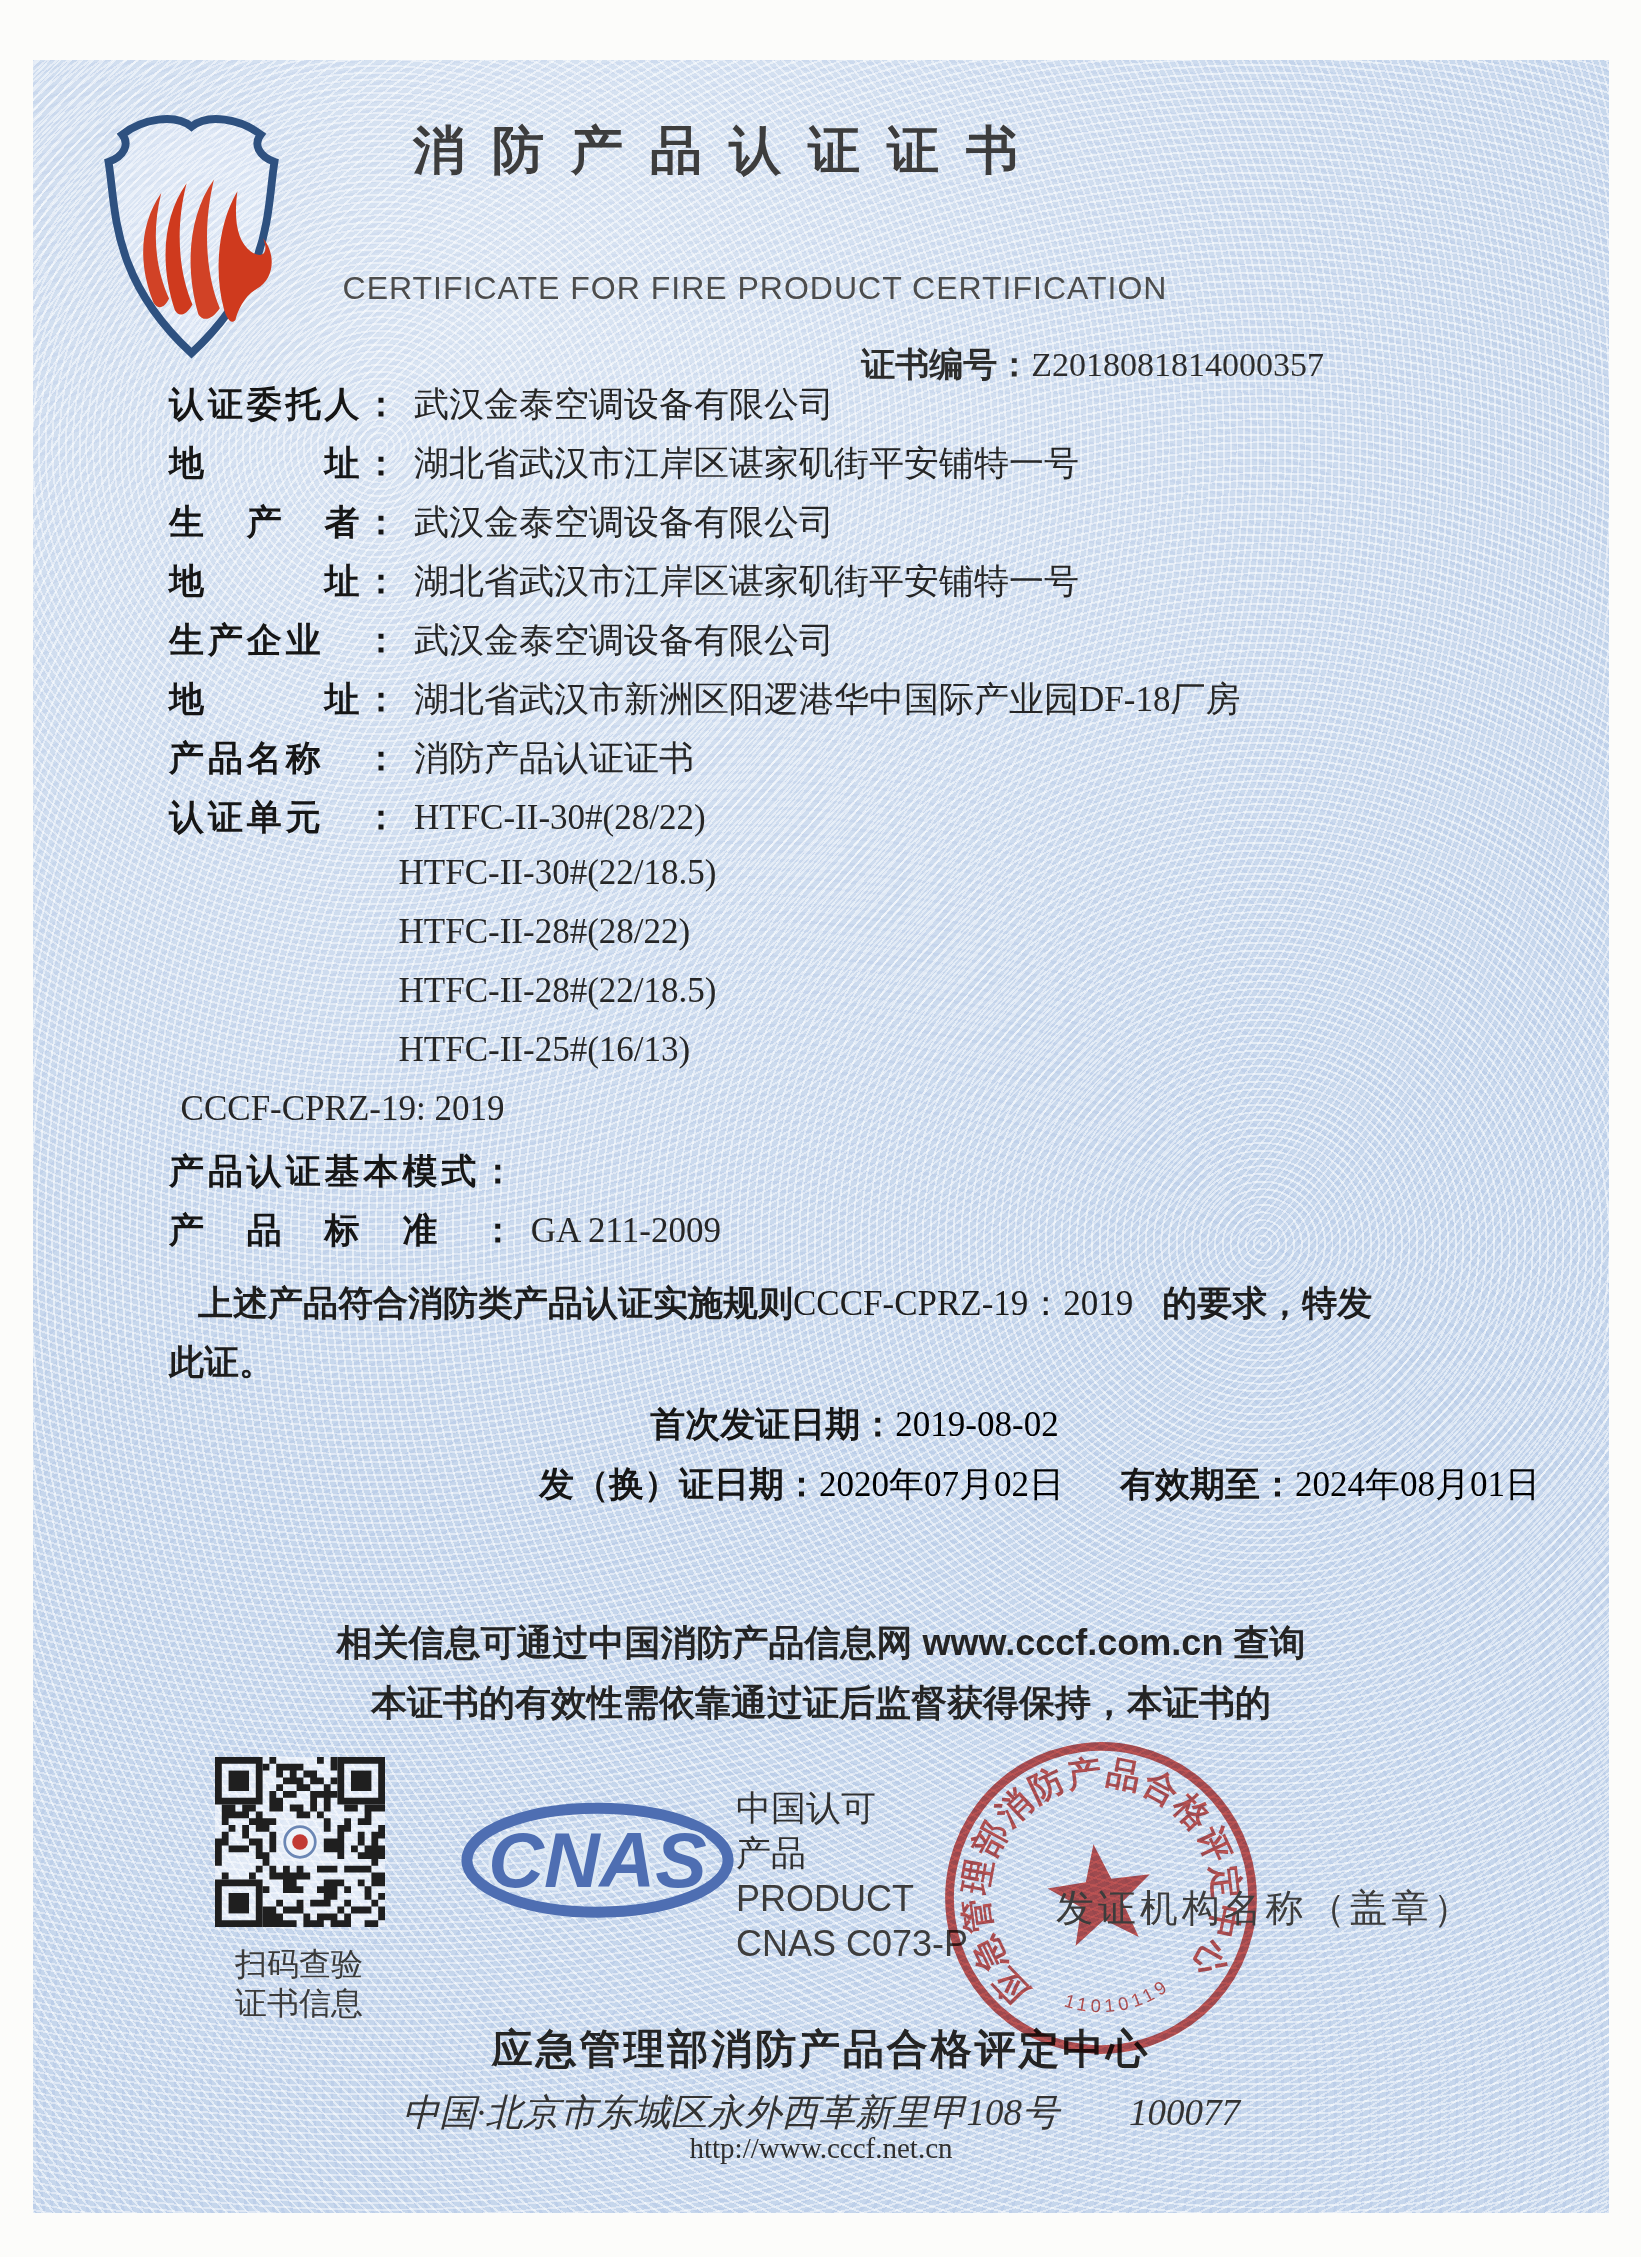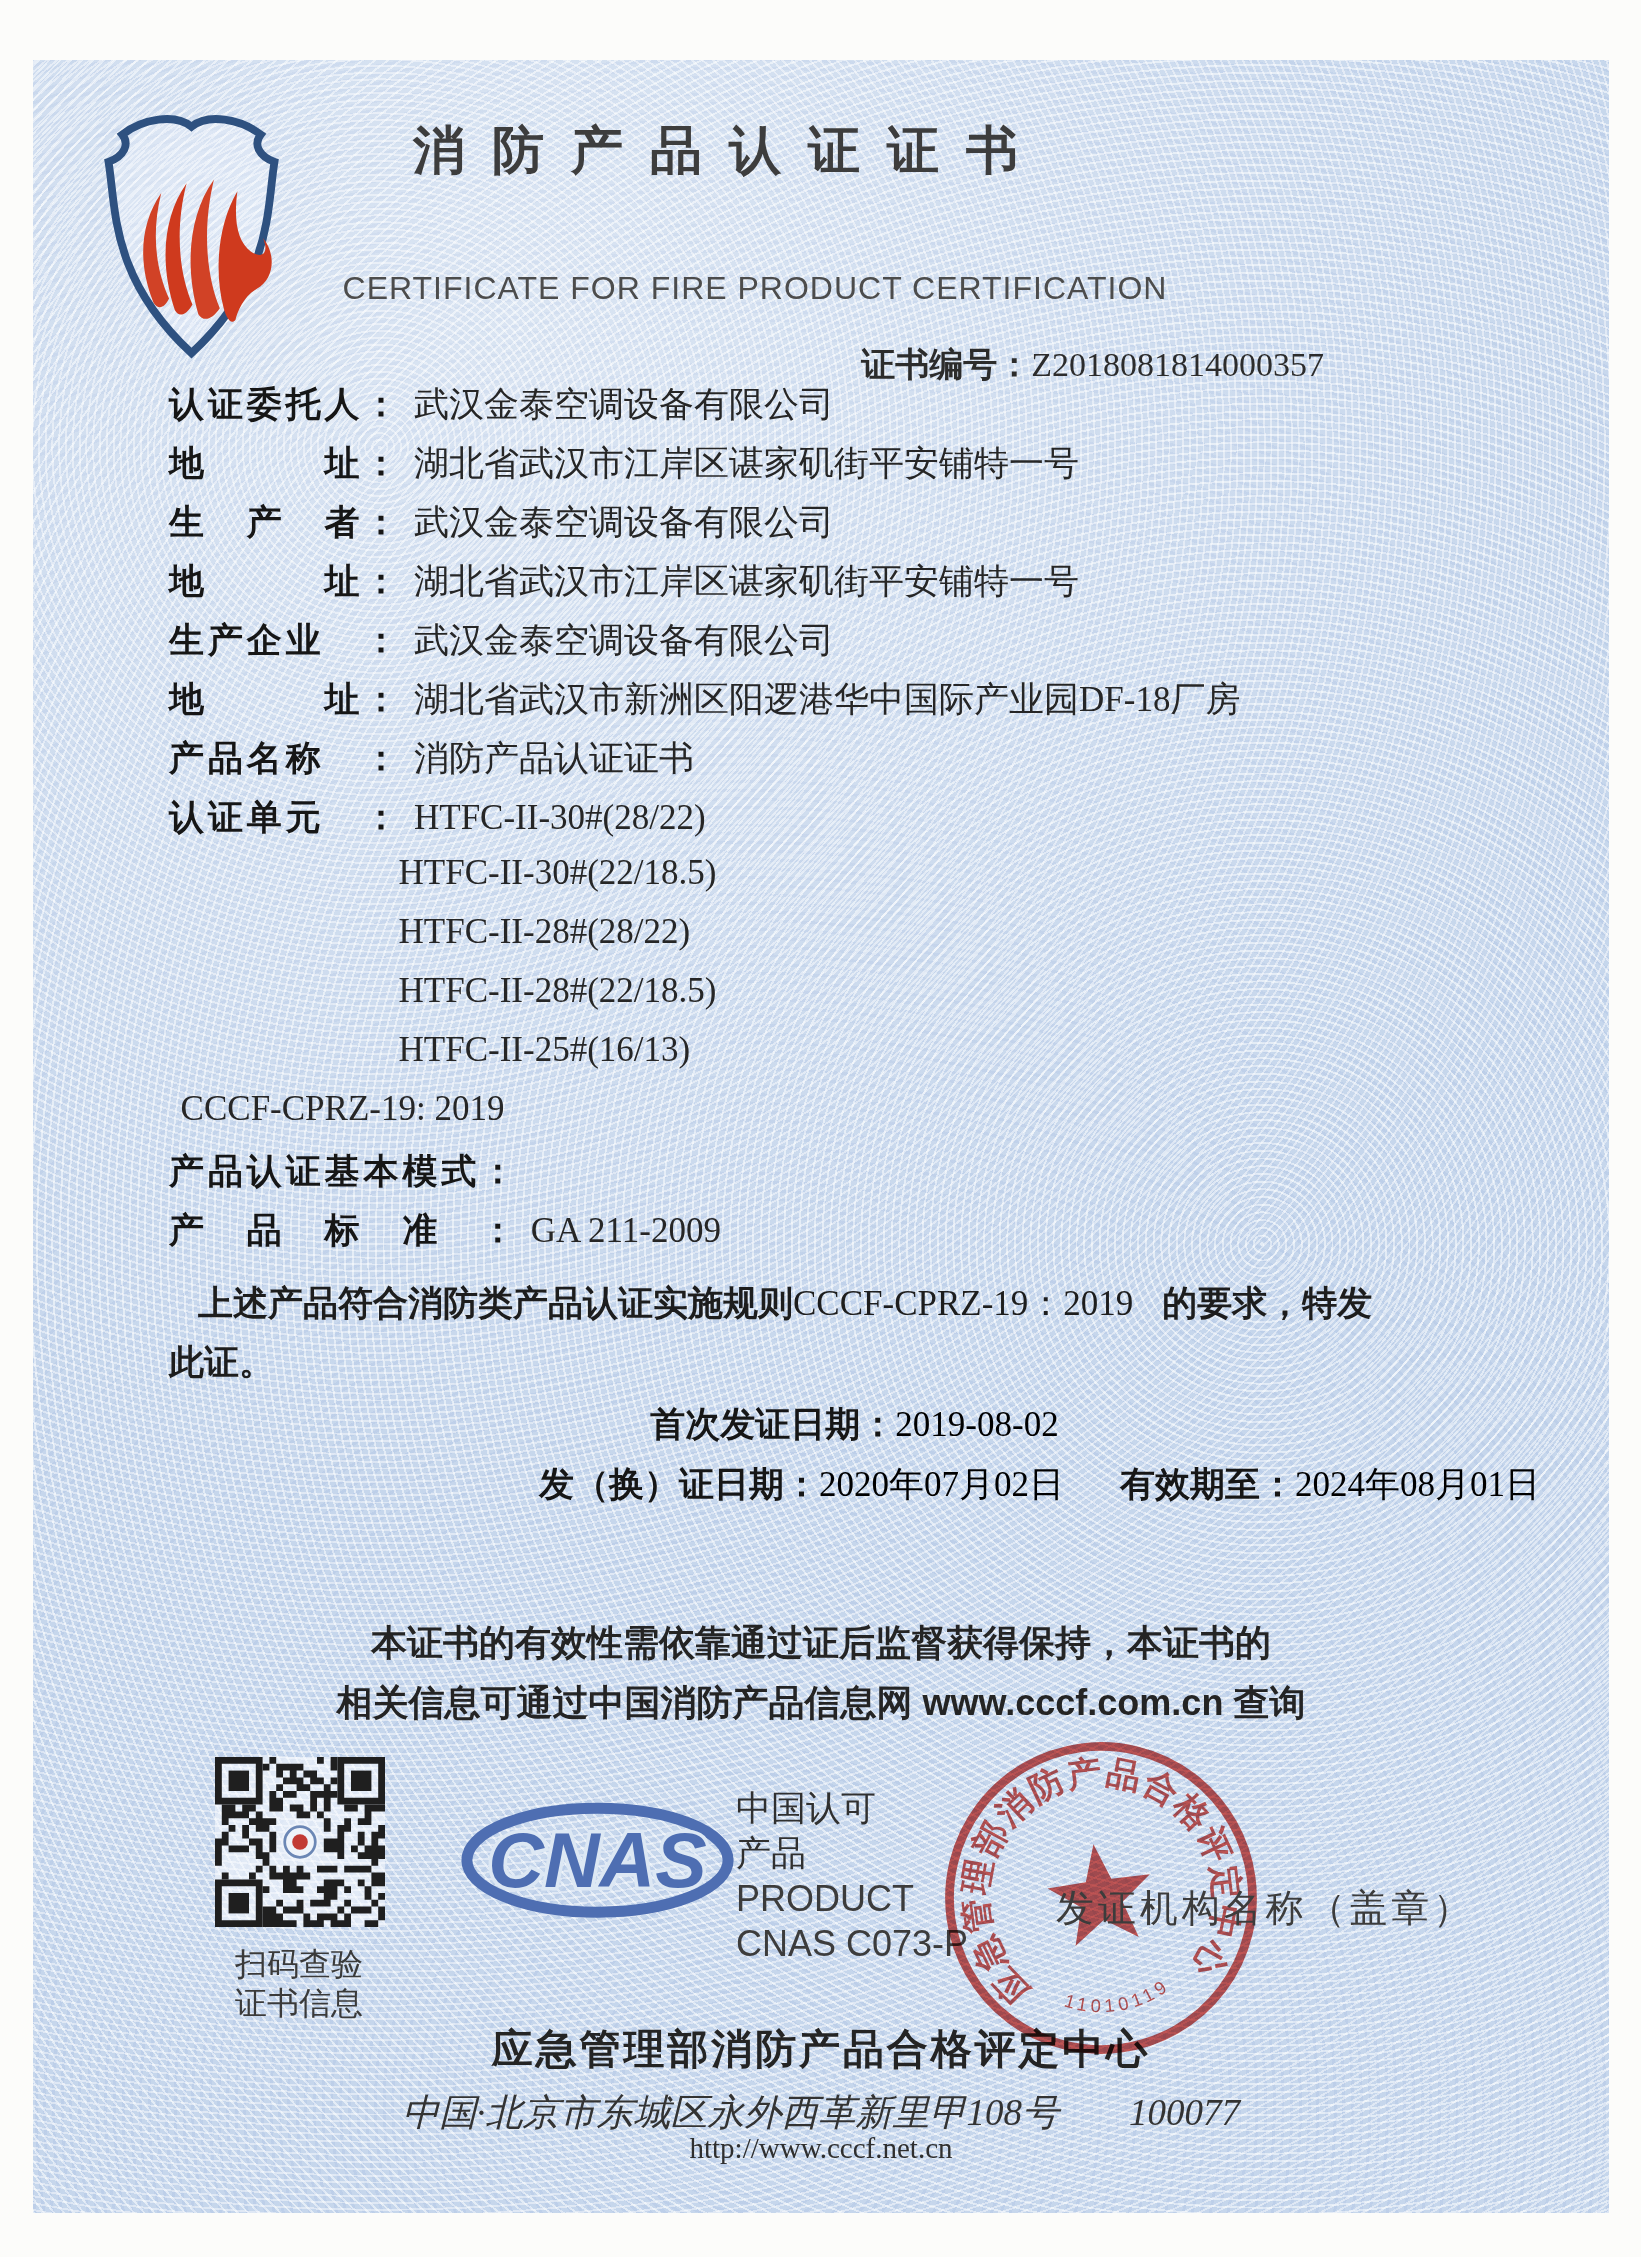--- a/index.html
+++ b/index.html
@@ -151,22 +151,22 @@
 
     <div class="date-first">
       <span class="label">首次发证日期：</span><span>2019-08-02</span>
     </div>
     <div class="date-row">
       <span class="label">发（换）证日期：</span><span>2020年07月02日</span><span class="gap"></span><span class="label">有效期至：</span><span>2024年08月01日</span>
     </div>
   </div>
 
   <div class="notice">
+    <div>相关信息可通过中国消防产品信息网 www.cccf.com.cn 查询</div>
     <div>本证书的有效性需依靠通过证后监督获得保持，本证书的</div>
-    <div>相关信息可通过中国消防产品信息网 www.cccf.com.cn 查询</div>
   </div>
 
   <svg class="qr" viewBox="0 0 100 100">
     <rect x="0" y="0" width="100" height="100" fill="rgba(250,252,255,0.55)"></rect>
     <g fill="#1f1f1f">
       <path d="M0 0h28v28h-28z M4 4v20h20v-20z" fill-rule="evenodd"></path>
       <rect x="8" y="8" width="12" height="12"></rect>
       <path d="M72 0h28v28h-28z M76 4v20h20v-20z" fill-rule="evenodd"></path>
       <rect x="80" y="8" width="12" height="12"></rect>
       <path d="M0 72h28v28h-28z M4 76v20h20v-20z" fill-rule="evenodd"></path>

